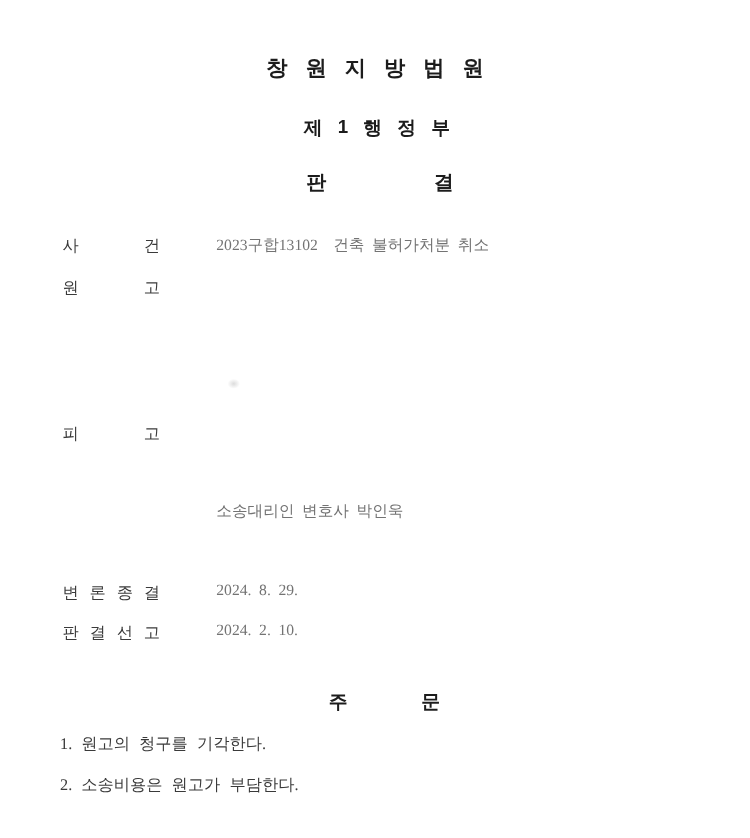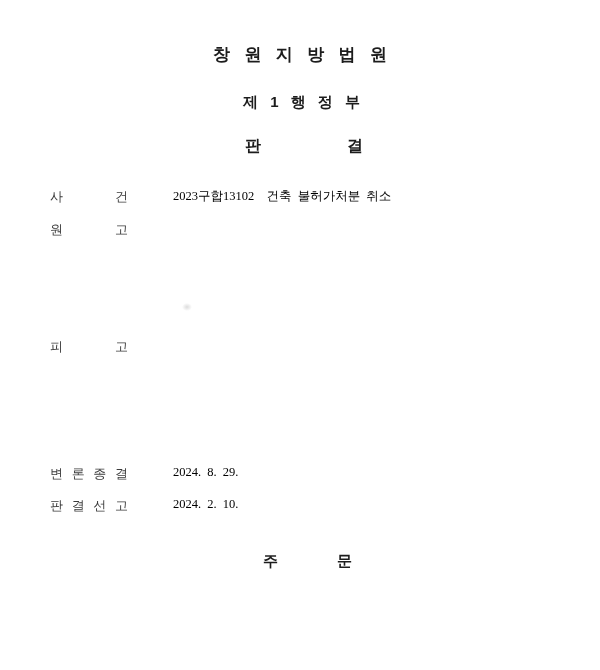--- a/index.html
+++ b/index.html
@@ -54,21 +54,21 @@
 
   .row-label {
     left: 50px;
     width: 78px;
     font-size: 13px;
     color: #3a3a3a;
   }
   .row-value {
     left: 173px;
     font-size: 12.5px;
-    color: #000000;
+    color: #737373;
     white-space: pre;
     word-spacing: 3px;
   }
 
   .case-row    { top: 188px; }
   .plaintiff   { top: 221px; }
   .defendant   { top: 338px; }
   .attorney    { top: 401px; }
   .closing     { top: 465px; }
   .sentencing  { top: 497px; }
@@ -139,20 +139,21 @@
   <div class="abs row-value plaintiff"></div>
 
   <div class="abs scan-artifact"></div>
 
   <div class="abs row-label justify defendant">
       <span>피</span>
       <span>고</span>
     </div>
   <div class="abs row-value defendant"></div>
 
+  <div class="abs row-value attorney">소송대리인 변호사 박인욱</div>
 
   <div class="abs row-label justify closing">
       <span>변</span>
       <span>론</span>
       <span>종</span>
       <span>결</span>
     </div>
   <div class="abs row-value closing">2024. 8. 29.</div>
 
   <div class="abs row-label justify sentencing">
@@ -161,15 +162,17 @@
       <span>선</span>
       <span>고</span>
     </div>
   <div class="abs row-value sentencing">2024. 2. 10.</div>
 
   <div class="abs order-title justify">
       <span>주</span>
       <span>문</span>
     </div>
 
+  <div class="abs order-item order-item-1">1. 원고의 청구를 기각한다.</div>
 
+  <div class="abs order-item order-item-2">2. 소송비용은 원고가 부담한다.</div>
 
 </div>
 
 </body></html>

